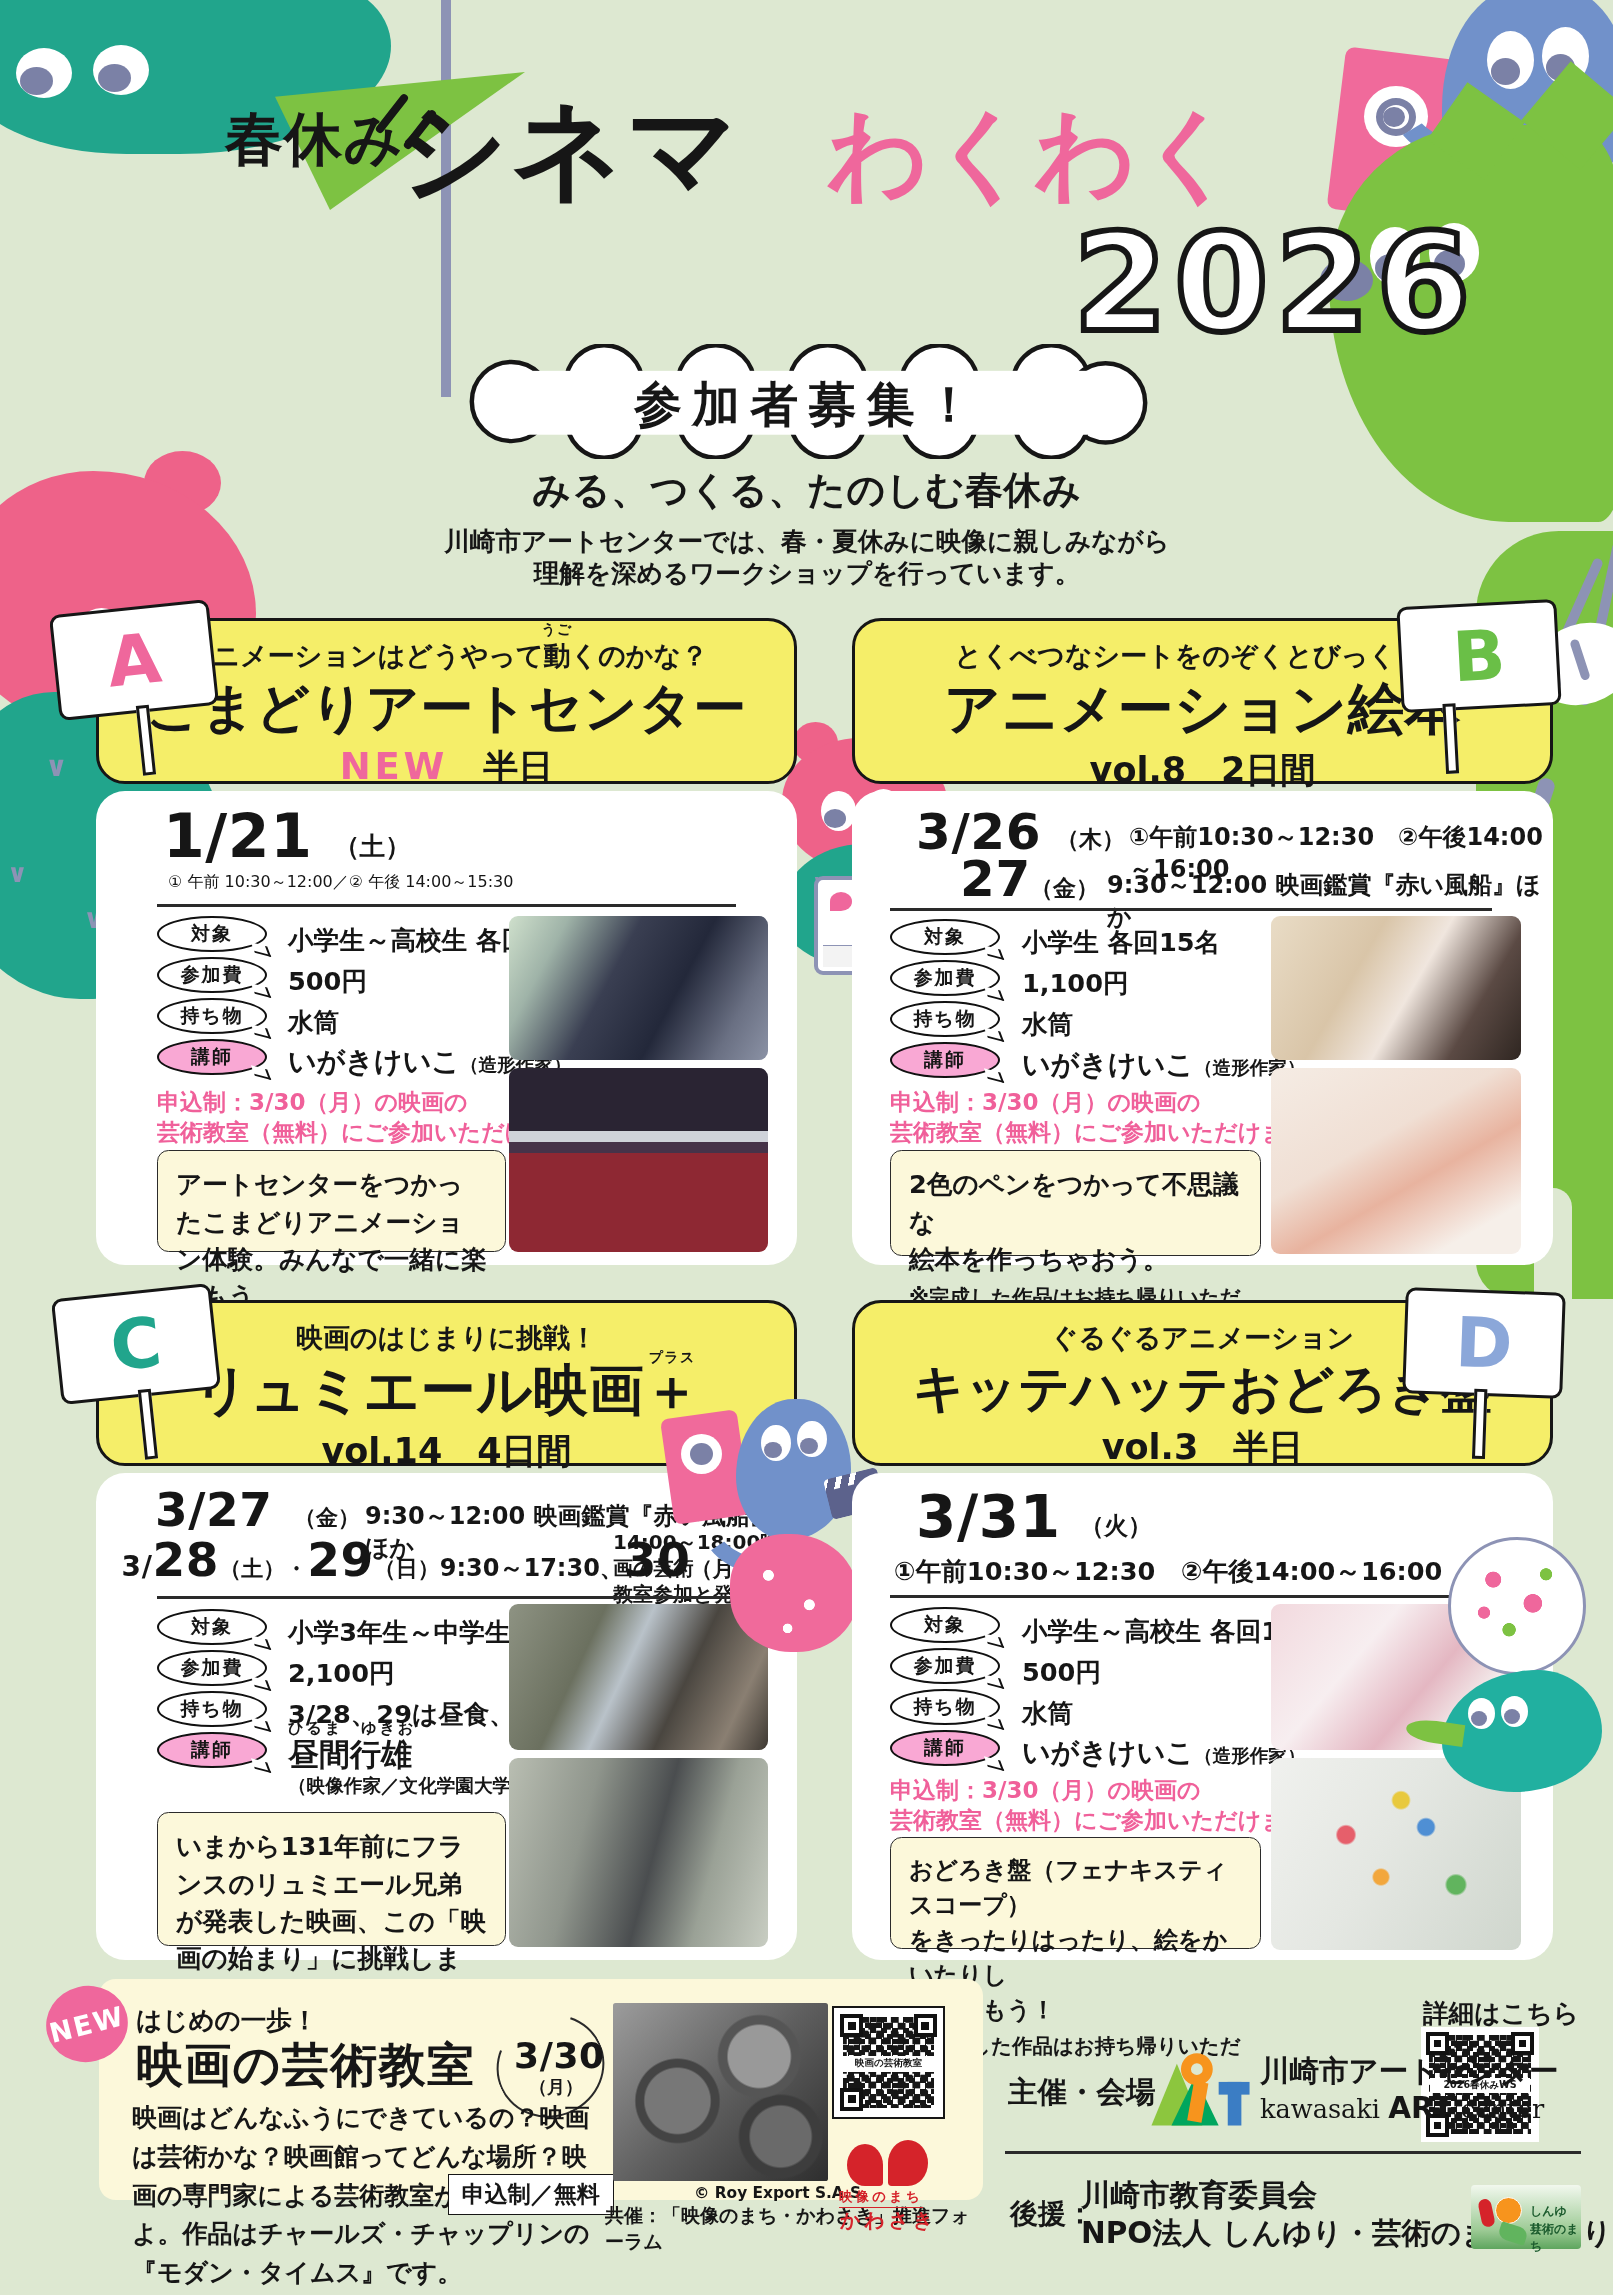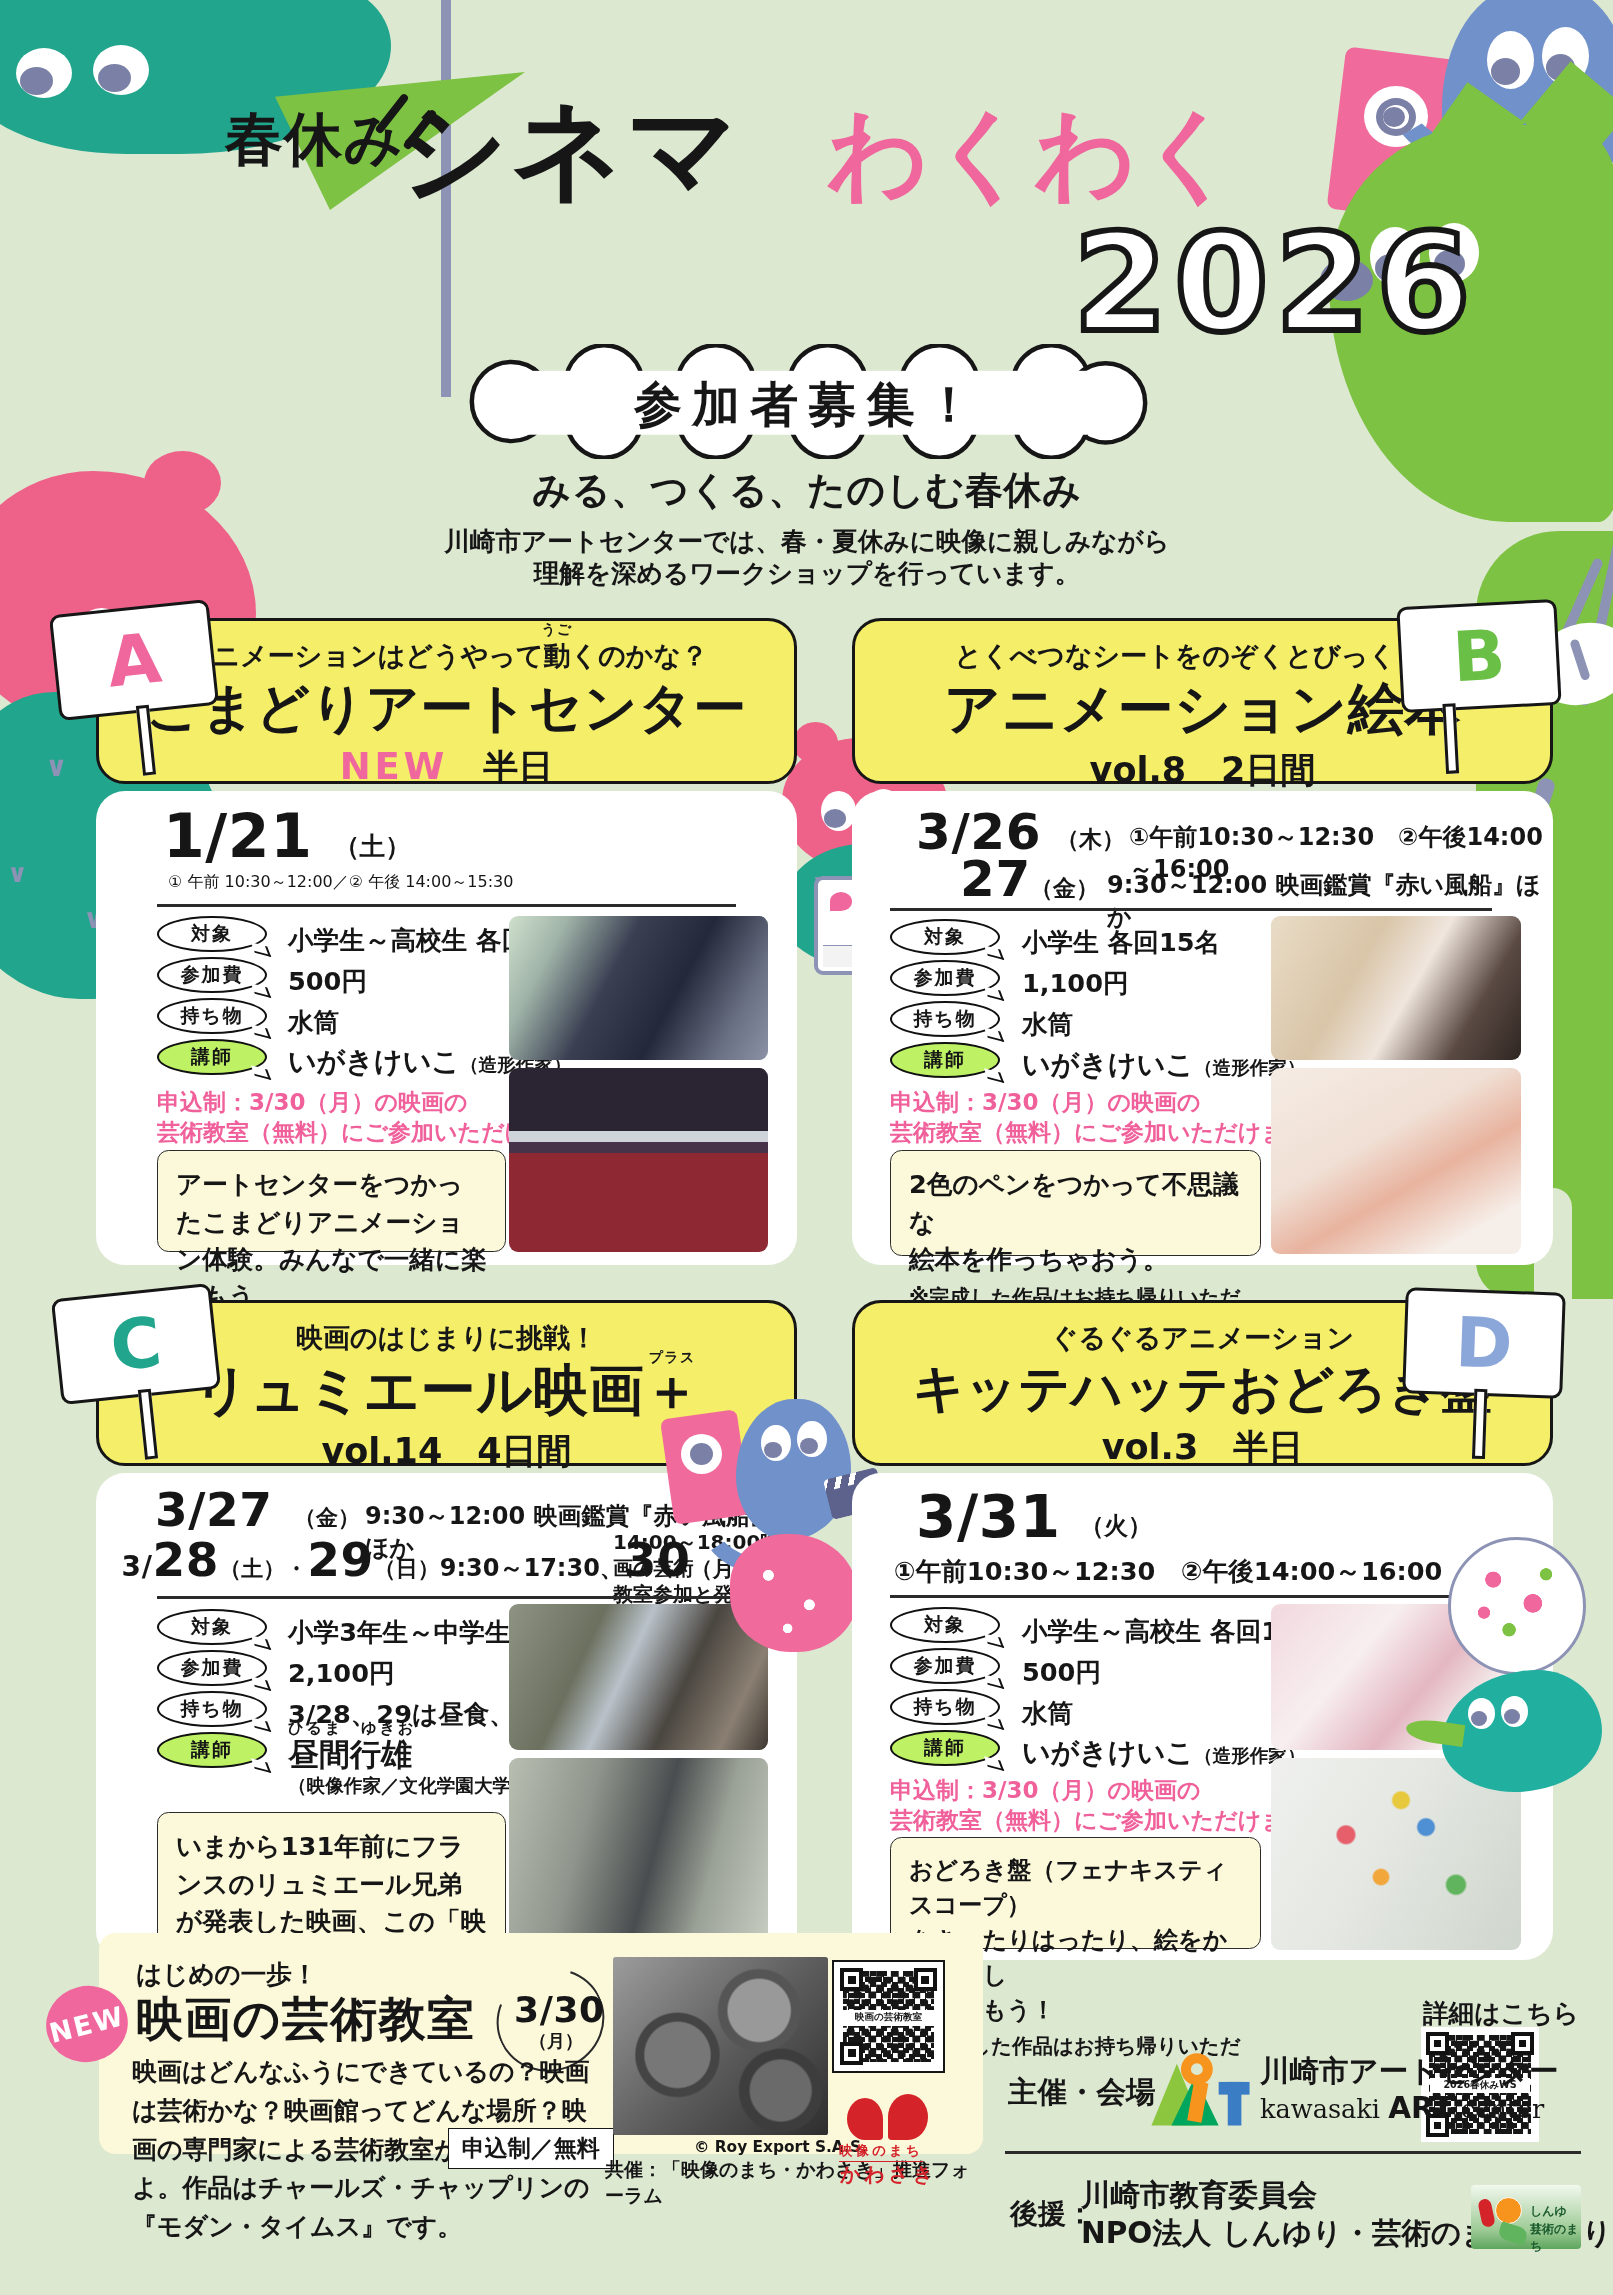--- a/index.html
+++ b/index.html
@@ -40,31 +40,31 @@
         display:flex;align-items:center;justify-content:center;z-index:6;}
   .sign .letter{font-size:69px;font-weight:800;line-height:1;}
   .post{position:absolute;width:12.8px;height:70px;background:#fff;border:3.2px solid #161616;left:74px;top:96px;z-index:-1;}
   .date-num{font-weight:800;letter-spacing:0.6px;}
   .date-day{font-weight:800;}
   .divider{position:absolute;height:2.6px;background:#2a2a2a;}
   .bubble{position:absolute;width:110px;height:36px;background:#fff;border:2.2px solid #111;border-radius:50%;
           display:flex;align-items:center;justify-content:center;font-size:19px;font-weight:800;letter-spacing:1.9px;}
   .bubble:after{content:'';position:absolute;right:-2.6px;bottom:-5.1px;width:11.5px;height:9px;background:#fff;
           border-right:2.2px solid #111;border-bottom:2.2px solid #111;transform:skewX(35deg) rotate(18deg);}
-  .bubble.teacher{background:#bef264;}
+  .bubble.teacher{background:#f9a8d4;}
   .val{position:absolute;font-size:25.6px;font-weight:600;white-space:nowrap;}
   .tname{font-size:28px;font-weight:800;}
   .ttitle{font-size:18.6px;font-weight:700;}
   .apply{position:absolute;color:#f0609a;font-size:23px;font-weight:800;line-height:1.32;}
   .desc{position:absolute;background:#fcf8da;border:1.9px solid #2b2b2b;border-radius:11.5px;padding:15.4px 18px;
         font-size:25.6px;line-height:1.45;font-weight:600;}
   .note{font-size:20.5px;font-weight:600;margin-top:5.1px;}
   .photo{position:absolute;border-radius:9px;}
   
-  .band{position:absolute;left:99px;top:1933px;width:884px;height:221px;background:#fcf8da;border-radius:16.6px;}
+  .band{position:absolute;left:99px;top:1979px;width:884px;height:221px;background:#fcf8da;border-radius:16.6px;}
   .lead{font-size:25.6px;font-weight:800;}
   .btitle{font-size:47px;font-weight:800;letter-spacing:1.3px;}
   .bbody{font-size:25px;line-height:1.55;font-weight:600;}
   .applybox{position:absolute;background:#fff;border:1.9px solid #161616;font-size:23px;font-weight:800;padding:3.8px 12.8px;white-space:nowrap;}
   .qr{position:absolute;background:#fff;}
   .qr .mesh{position:absolute;inset:9px;
      background-image:repeating-conic-gradient(#161616 0% 25%,transparent 0% 50%),repeating-conic-gradient(#161616 0% 25%,transparent 0% 50%);
      background-size:11px 11px,14.7px 14.7px;background-position:0 0,3.8px 5.8px;}
   .qr .fd{position:absolute;width:23px;height:23px;border:4.5px solid #111;background:#fff;}
   .qr .fd:after{content:'';position:absolute;inset:3.8px;background:#111;}

